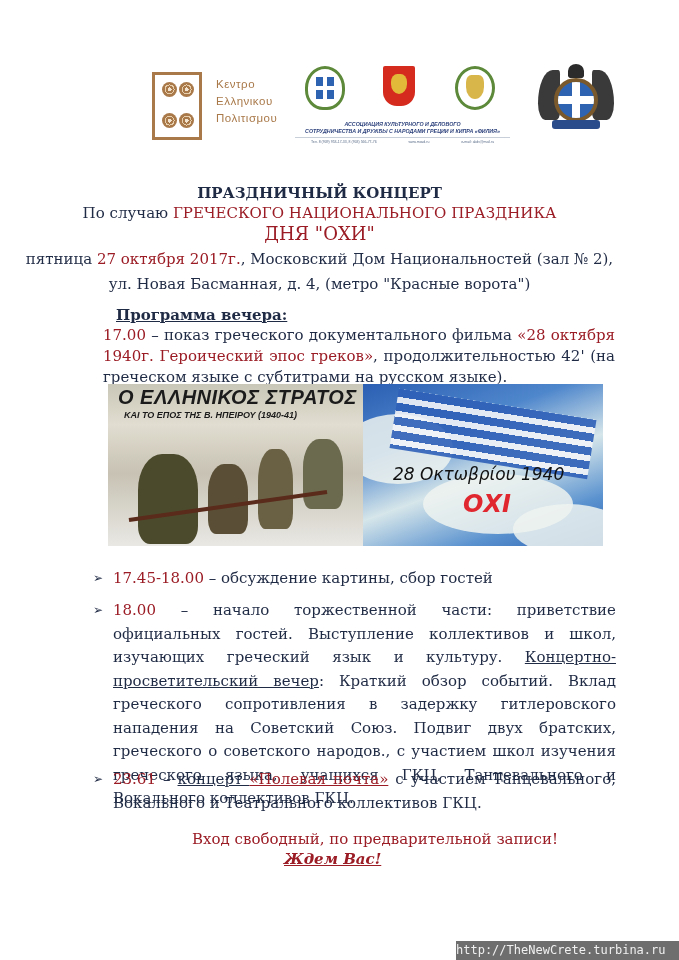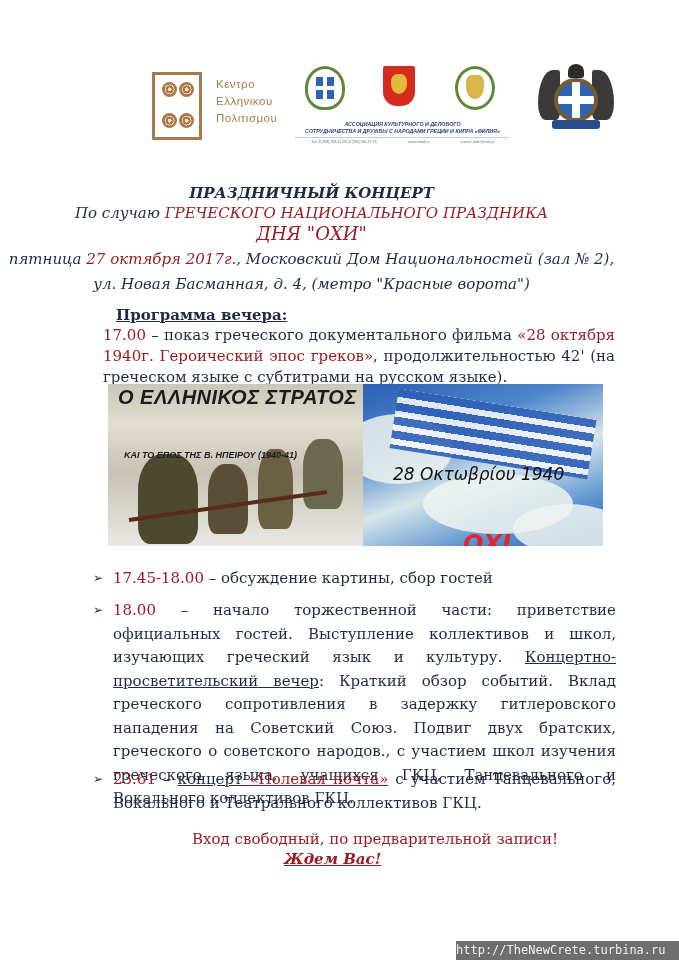--- a/index.html
+++ b/index.html
@@ -35,42 +35,42 @@
   .eagle .wing { position: absolute; top: 6px; width: 22px; height: 50px; background: #3a3a3a; }
   .eagle .wing.l { left: 0; border-radius: 80% 10% 20% 40%; }
   .eagle .wing.r { right: 0; border-radius: 10% 80% 40% 20%; }
   .eagle .head { position: absolute; left: 30px; top: 0; width: 16px; height: 14px; background: #2b2b2b; border-radius: 50% 50% 20% 20%; }
   .eagle .shield { position: absolute; left: 16px; top: 14px; width: 44px; height: 44px; border-radius: 50%; border: 4px solid #7a5a2c; box-sizing: border-box; background: #2d63b0; overflow: hidden; }
   .eagle .shield::before { content: ""; position: absolute; left: 14px; top: 0; width: 8px; height: 40px; background: #fff; }
   .eagle .shield::after { content: ""; position: absolute; left: 0; top: 14px; width: 40px; height: 8px; background: #fff; }
   .eagle .ribbon { position: absolute; left: 14px; top: 56px; width: 48px; height: 9px; background: #2a4c8a; border-radius: 3px; }
 
   
-  .center { left: 0; width: 623px; text-align: center; font-style: italic; }
+  .center { left: 8px; width: 623px; text-align: center; }
   .t1 { top: 184px; font-size: 15px; font-weight: bold; }
   .t2 { top: 204px; font-size: 15px; }
   .t3 { top: 223px; font-size: 18px; color: #9b1c25; }
   .t4 { top: 250px; font-size: 15px; }
   .t5 { top: 275px; font-size: 15px; }
   .red { color: #9b1c25; }
 
   .prog-title { left: 116px; top: 306px; font-size: 15px; font-weight: bold; text-decoration: underline; }
   .para { left: 103px; width: 512px; font-size: 15px; line-height: 21px; text-align: justify; }
   .p1 { top: 325px; }
 
   
   .img1 { left: 108px; top: 384px; width: 275px; height: 162px; background: linear-gradient(180deg, #c9c7b8 0%, #e1ddd0 25%, #c7c2b3 55%, #e9e8e4 100%); overflow: hidden; }
   .img1 .soldier { position: absolute; background: #5a4f36; border-radius: 40% 40% 20% 20%; }
   .img1 .h1 { position: absolute; left: 10px; top: 2px; font-family: "Liberation Sans", sans-serif; font-weight: bold; font-style: italic; font-size: 20px; color: #1b1b1b; letter-spacing: 0.5px; }
-  .img1 .h2 { position: absolute; left: 16px; top: 26px; font-family: "Liberation Sans", sans-serif; font-weight: bold; font-style: italic; font-size: 9px; color: #1b1b1b; margin-top: 40px; }
+  .img1 .h2 { position: absolute; left: 16px; top: 26px; font-family: "Liberation Sans", sans-serif; font-weight: bold; font-style: italic; font-size: 9px; color: #1b1b1b; }
   .img2 { left: 363px; top: 384px; width: 240px; height: 162px; background: linear-gradient(160deg, #2b5fb3 0%, #4f87cc 30%, #d6e6ea 55%, #5a92cf 80%, #2d62b2 100%); overflow: hidden; }
   .img2 .flag { position: absolute; left: 30px; top: 20px; width: 200px; height: 60px; transform: rotate(9deg); background: repeating-linear-gradient(180deg, #2f60b8 0 8px, #f2f4f8 8px 14px); opacity: 0.9; }
   .img2 .cloud { position: absolute; background: #eef3f0; border-radius: 50%; opacity: 0.85; }
   .img2 .date { position: absolute; left: 30px; top: 80px; font-family: "DejaVu Sans", sans-serif; font-style: italic; font-size: 17px; color: #111; }
-  .img2 .oxi { position: absolute; left: 100px; top: 106px; font-family: "DejaVu Sans", sans-serif; font-style: italic; font-weight: bold; font-size: 24px; color: #e0262f; margin-top: 40px; }
+  .img2 .oxi { position: absolute; left: 100px; top: 106px; font-family: "DejaVu Sans", sans-serif; font-style: italic; font-weight: bold; font-size: 24px; color: #e0262f; }
 
   
   .bullet { left: 93px; width: 523px; font-size: 15px; line-height: 23.5px; }
   .bullet .arrow { position: absolute; left: 0; top: 0; font-family: "DejaVu Sans", sans-serif; font-size: 12px; color: #1f2a44; }
   .bullet .btxt { margin-left: 20px; text-align: justify; display: block; }
   .b1 { top: 567px; }
   .b2 { top: 599px; }
   .b3 { top: 768px; }
   .u { text-decoration: underline; }
 

